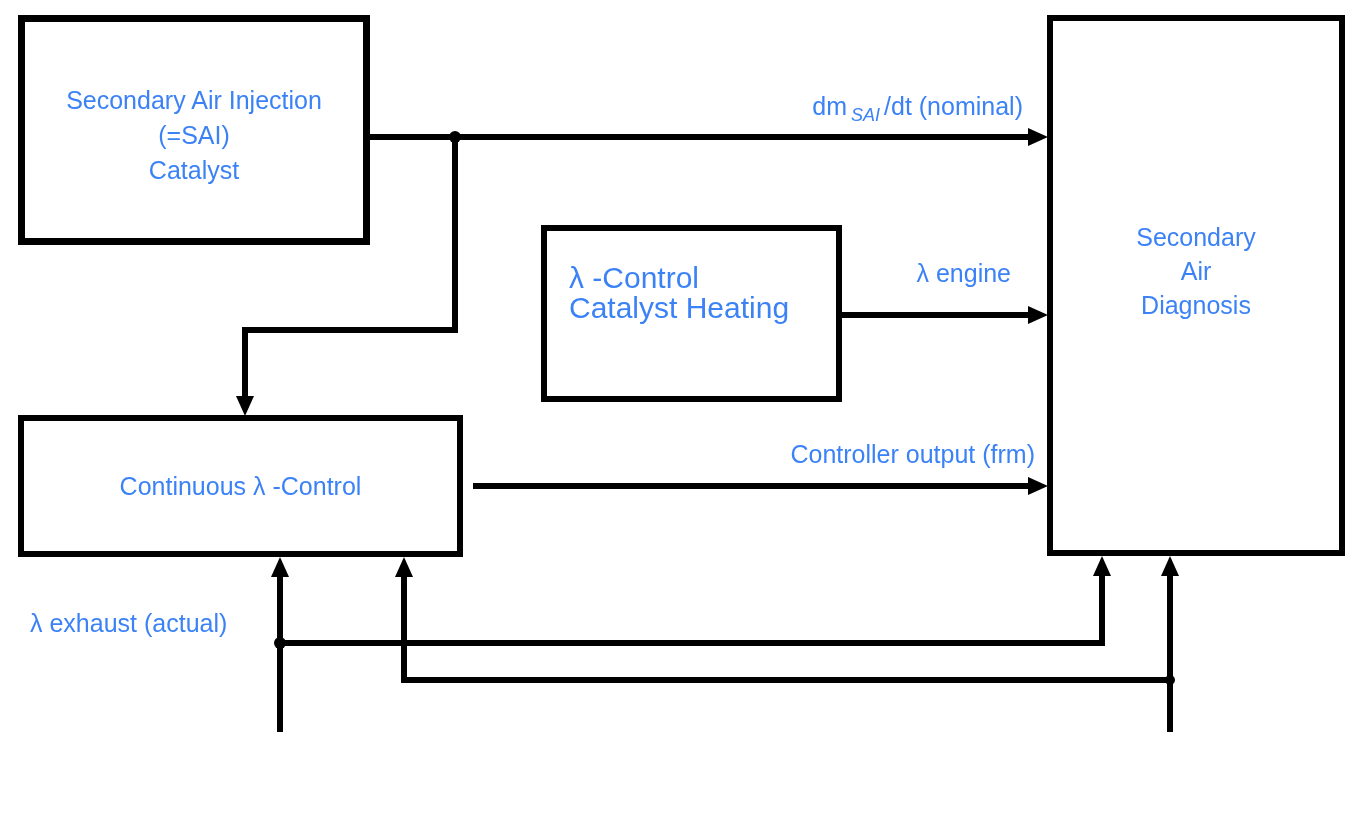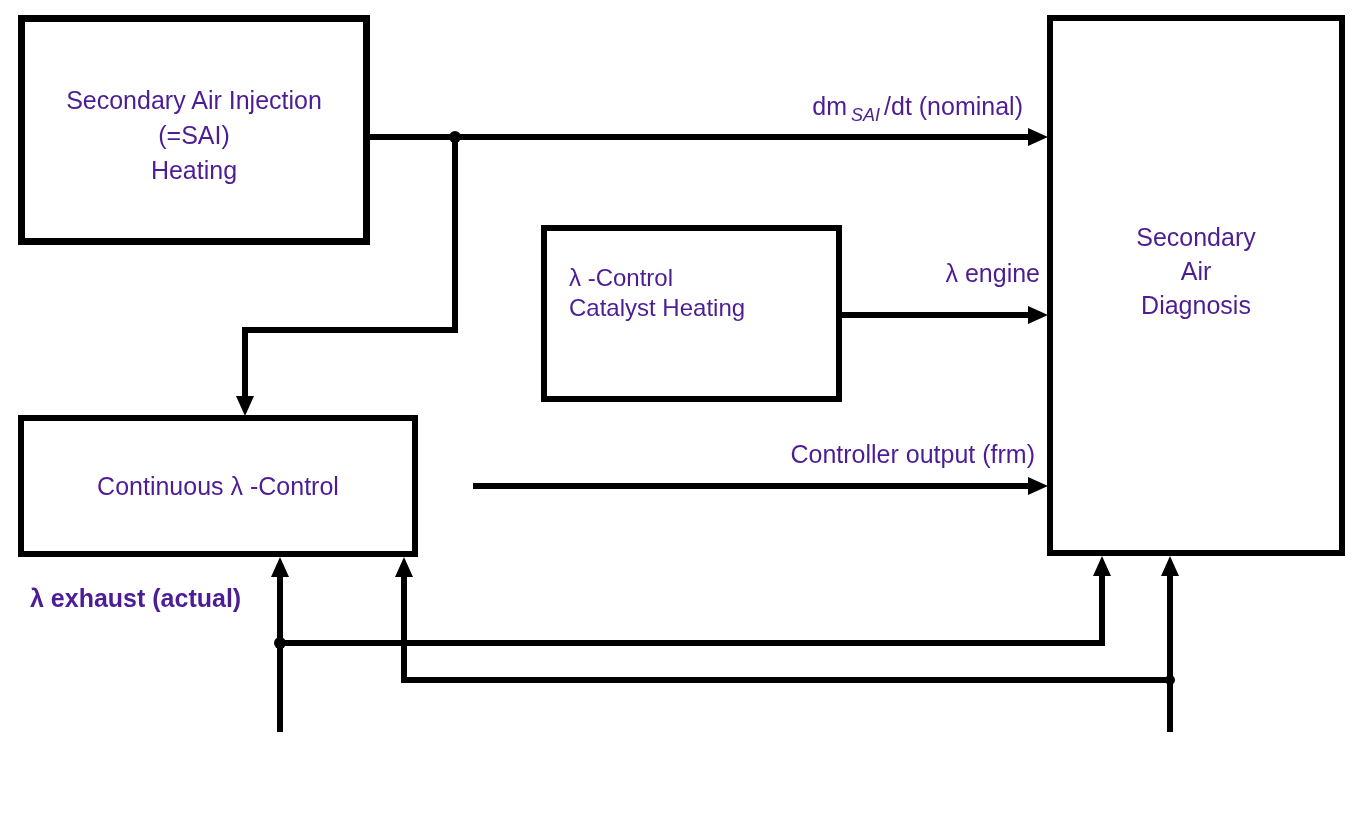--- a/index.html
+++ b/index.html
@@ -6,21 +6,21 @@
     margin: 0;
     padding: 0;
     background: #ffffff;
   }
   .diagram {
     position: relative;
     width: 1358px;
     height: 818px;
     background: #ffffff;
     font-family: "Liberation Sans", sans-serif;
-    color: #4c1d95;
+    color: #3b82f6;
     overflow: hidden;
   }
   .box {
     position: absolute;
     box-sizing: border-box;
     background: #ffffff;
     border: 6px solid #000000;
     display: flex;
     flex-direction: column;
     align-items: center;
@@ -71,29 +71,29 @@
   }
 </style>
 </head>
 <body>
 
 <div class="diagram">
 
   <div class="box" style="left:18px; top:15px; width:352px; height:230px; border-width:7px; padding-top:10px;">
     <div class="bline">Secondary Air Injection</div>
     <div class="bline">(=SAI)</div>
-    <div class="bline">Heating</div>
+    <div class="bline">Catalyst</div>
   </div>
 
-  <div class="box" style="left:541px; top:225px; width:301px; height:177px; align-items:flex-start; justify-content:flex-start; text-align:left; padding:32px 0 0 22px; font-size:24px; line-height:30px;">
+  <div class="box" style="left:541px; top:225px; width:301px; height:177px; align-items:flex-start; justify-content:flex-start; text-align:left; padding:32px 0 0 22px; font-size:30px; line-height:30px;">
     <div class="bline">λ -Control</div>
     <div class="bline">Catalyst Heating</div>
   </div>
 
-  <div class="box" style="left:18px; top:415px; width:400px; height:142px; border-width:6px;">
+  <div class="box" style="left:18px; top:415px; width:445px; height:142px; border-width:6px;">
     <div class="bline">Continuous λ -Control</div>
   </div>
 
   <div class="box" style="left:1047px; top:15px; width:298px; height:541px; padding-bottom:30px; line-height:34px;">
     <div class="bline">Secondary</div>
     <div class="bline">Air</div>
     <div class="bline">Diagnosis</div>
   </div>
 
 
@@ -123,20 +123,20 @@
   <div class="line" style="left:1167px; top:574px; width:6px; height:158px;"></div>
   <div class="arrow up" style="left:1161px; top:556px;"></div>
   <div class="dot" style="left:1165px; top:675px; width:10px; height:10px;"></div>
 
   <div class="line" style="left:404px; top:677px; width:763px; height:6px;"></div>
   <div class="line" style="left:401px; top:575px; width:6px; height:108px;"></div>
   <div class="arrow up" style="left:395px; top:557px;"></div>
 
   <div class="siglabel" style="right:335px; top:92px;"><span>dm</span><sub>SAI</sub><span>/dt (nominal)</span></div>
 
-  <div class="siglabel" style="right:318px; top:259px;">λ engine</div>
+  <div class="siglabel" style="right:347px; top:259px;">λ engine</div>
 
   <div class="siglabel" style="right:323px; top:440px;">Controller output (frm)</div>
 
-  <div class="siglabel" style="left:30px; top:584px;font-weight:bold;">λ exhaust (actual)</div>
+  <div class="siglabel" style="left:30px; top:609px;">λ exhaust (actual)</div>
 
 
 </div>
 
 </body></html>

